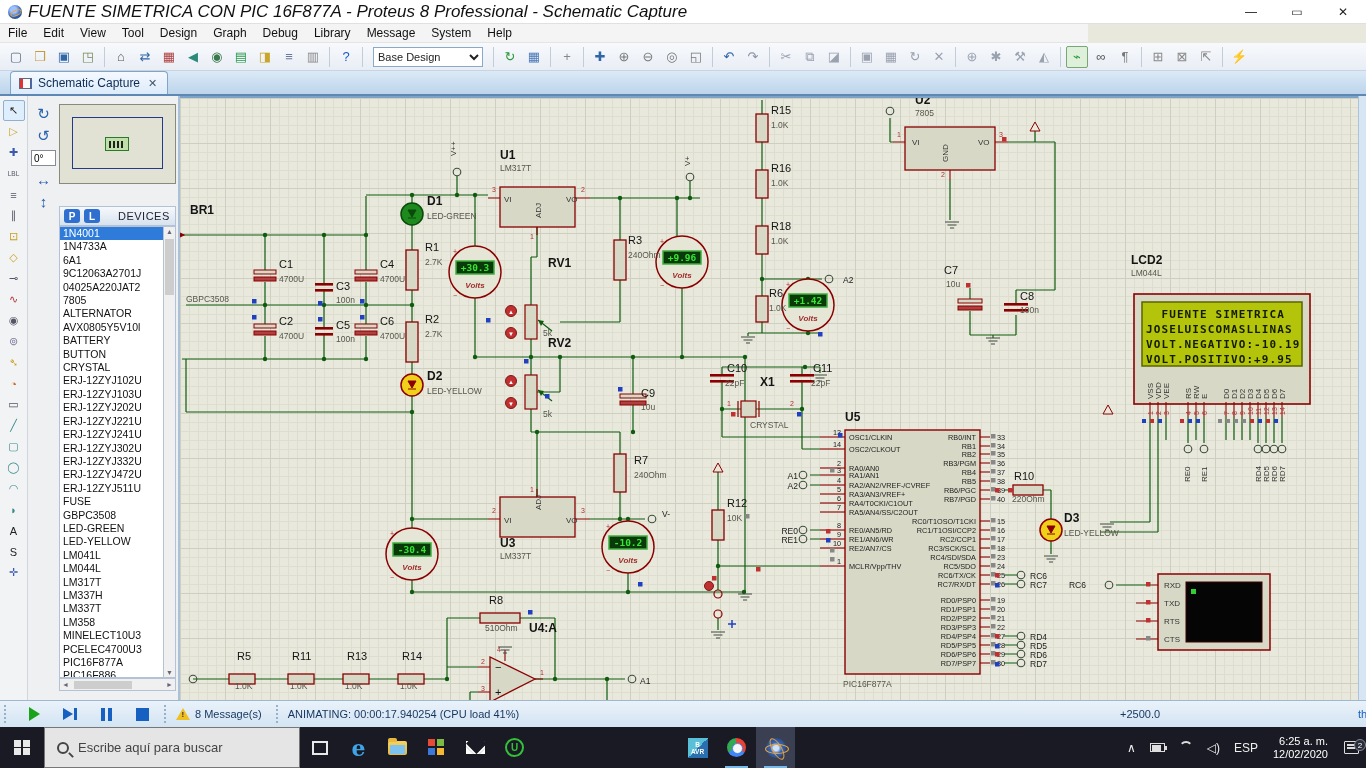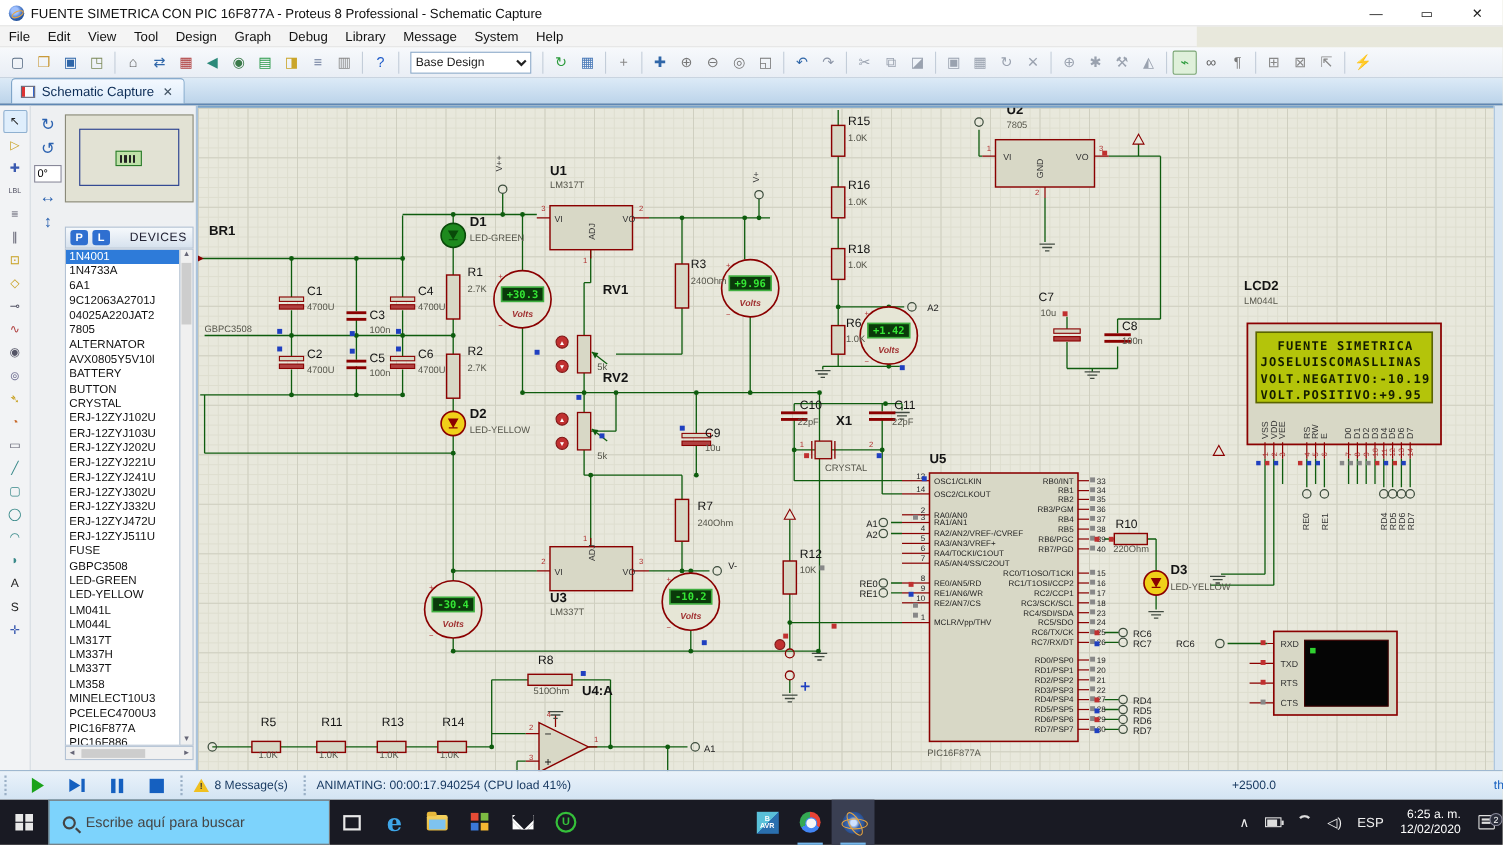--- a/index.html
+++ b/index.html
@@ -1,21 +1,21 @@
 <!DOCTYPE html>
 <html><head>
 <meta charset="utf-8">
 <style>
   *{margin:0;padding:0;box-sizing:border-box;}
   html,body{width:1366px;height:768px;overflow:hidden;font-family:"Liberation Sans",sans-serif;background:#e8e8dc;}
   
   #titlebar{position:absolute;left:0;top:0;width:1366px;height:24px;background:#fff;border-bottom:1px solid #e0e0e0;display:flex;align-items:center;}
   #app-icon{width:14px;height:14px;margin:0 6px 0 8px;border-radius:50%;background:radial-gradient(circle at 40% 35%,#9fc0ff 0 25%,#2c5fb0 60%,#123a77 100%);position:relative;}
   #app-icon:after{content:"";position:absolute;left:2px;top:5px;width:10px;height:4px;border:1px solid #e8a540;border-radius:50%;transform:rotate(-25deg);}
-  #title-text{font-size:12px;color:#111;}
+  #title-text{font-size:17px;color:#111;font-style:italic;}
   #win-controls{margin-left:auto;display:flex;height:100%;}
   .win-btn{width:46px;height:100%;display:flex;align-items:center;justify-content:center;font-size:12px;color:#222;}
   
   #menubar{position:absolute;left:0;top:24px;width:1088px;height:19px;background:#f4f4f4;display:flex;align-items:center;border-bottom:1px solid #e4e4e4;}
   .menu-item{font-size:12px;color:#111;padding:0 8px;line-height:19px;}
   
   #toolbar{position:absolute;left:0;top:43px;width:1366px;height:28px;background:linear-gradient(#f7f9fc,#e9eef5);display:flex;align-items:center;border-bottom:1px solid #c9d4e0;padding-left:4px;}
   .tb-icon{width:22px;height:22px;display:flex;align-items:center;justify-content:center;font-size:13px;margin:0 1px;border:1px solid transparent;border-radius:2px;}
   .tb-icon.active{border-color:#7aa574;background:#dff0da;}
   .tb-sep{width:1px;height:20px;background:#c3cdd9;margin:0 4px;}
@@ -69,21 +69,21 @@
   #warn-tri:after{content:"!";position:absolute;left:-1.5px;top:2px;font-size:8px;font-weight:bold;color:#333;}
   #coords{margin-left:auto;display:flex;gap:0;}
   #coord-x{width:430px;text-align:right;}
   #coord-y{width:190px;}
   #coord-units{width:30px;text-align:right;color:#1560c0;margin-right:8px;padding-left:48px;}
   
   #taskbar{position:absolute;left:0;top:727px;width:1366px;height:41px;background:#191a23;display:flex;align-items:center;color:#fff;}
   #start-btn{width:44px;height:41px;display:flex;align-items:center;justify-content:center;}
   #win-logo{display:grid;grid-template-columns:7px 7px;grid-template-rows:7px 7px;gap:1.5px;}
   #win-logo div{background:#e8e8e8;}
-  #search-box{width:256px;height:41px;background:#7dd3fc;border:1px solid #777;display:flex;align-items:center;color:#333;}
+  #search-box{width:256px;height:41px;background:#e5e5e5;border:1px solid #777;display:flex;align-items:center;color:#333;}
   #search-glyph{width:12px;height:12px;border:2px solid #444;border-radius:50%;position:relative;margin:0 9px 0 12px;}
   #search-glyph:after{content:"";position:absolute;left:9px;top:10px;width:6px;height:2px;background:#444;transform:rotate(45deg);}
   #search-text{font-size:13px;color:#444;}
   .tb-app{width:39px;height:41px;display:flex;align-items:center;justify-content:center;position:relative;}
   .tb-app.open:after{content:"";position:absolute;left:8px;bottom:0;width:23px;height:2px;background:#76b9ed;}
   .tb-app.focused{background:#3a3f52;}
   #taskview-glyph{width:16px;height:14px;border:2px solid #e8e8e8;position:relative;}
   #edge-glyph{font-size:22px;font-weight:bold;color:#3ea6e8;font-family:"DejaVu Serif",serif;}
   #folder-glyph{width:19px;height:14px;background:linear-gradient(#f5d25f,#e8b93c);border-radius:2px;position:relative;}
   #folder-glyph:before{content:"";position:absolute;left:0;top:-3px;width:9px;height:4px;background:#e8b93c;border-radius:2px 2px 0 0;}

